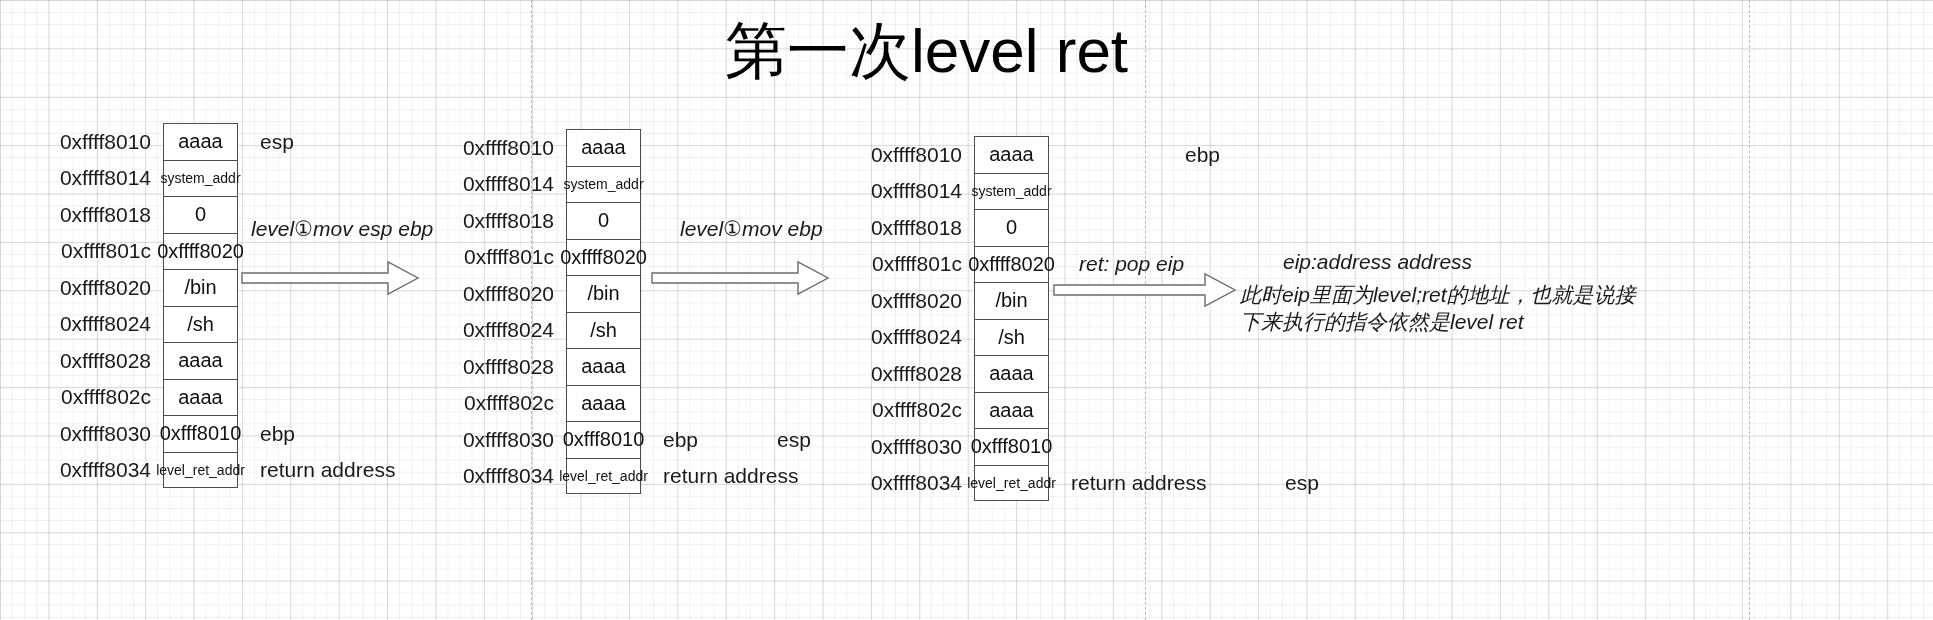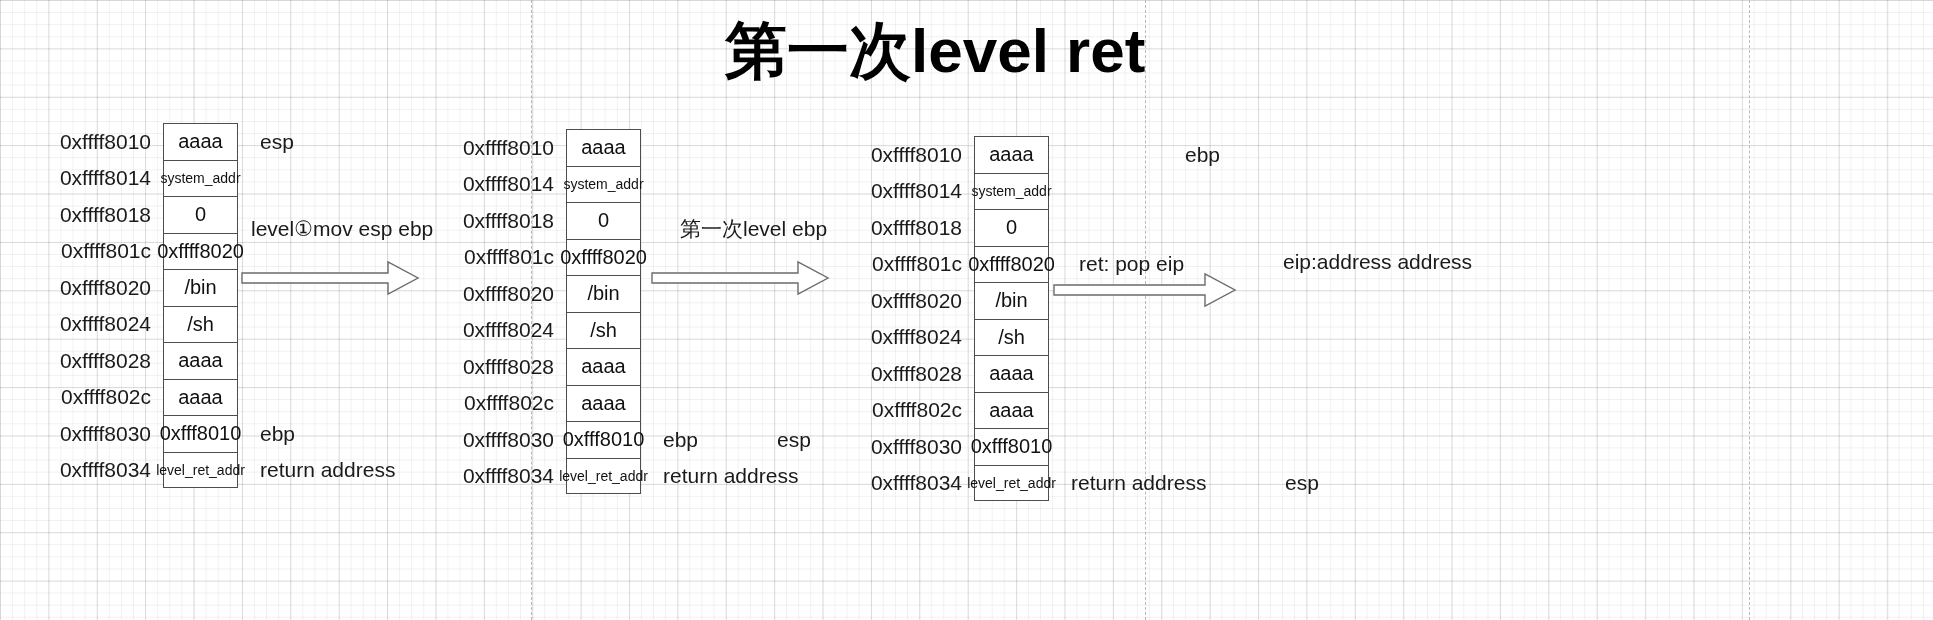--- a/index.html
+++ b/index.html
@@ -33,21 +33,21 @@
     width: 0;
     border-left: 1.4px dashed #b9b9b9;
   }
 
   
   .title {
     position: absolute;
     white-space: nowrap;
     font-size: 62px;
     color: #000000;
-    font-weight: 700;
+    font-weight: 400;
     letter-spacing: 0px;
     line-height: 1;
   }
 
   
   .stack {
     position: absolute;
   }
   .row {
     position: relative;
@@ -104,20 +104,21 @@
     line-height: 1;
   }
 
   
   .flabel {
     position: absolute;
     white-space: nowrap;
     font-size: 21px;
     color: #1a1a1a;
     line-height: 1.28;
+    font-style: italic;
   }
   .flabel.multi { white-space: normal; width: 400px; }
 
   
   .arrow { position: absolute; }
 </style>
 </head>
 <body>
 
 <div id="canvas">
@@ -218,21 +219,21 @@
       <span class="side">ebp</span>
       <span class="side2">esp</span>
     </div>
     <div class="row">
       <span class="addr">0xffff8034</span>
       <div class="cell small">level_ret_addr</div>
       <span class="side">return address</span>
     </div>
   </div>
 
-  <div class="flabel" style="left:680px; top:216px;">第一次level ebp</div>
+  <div class="flabel" style="left:680px; top:216px;">level①mov ebp</div>
   <svg class="arrow" style="left:650px; top:260px;" width="180" height="36" viewBox="0 0 180 36">
     <path d="M2,13 L148,13 L148,2 L178,18 L148,34 L148,23 L2,23 Z" fill="#ffffff" stroke="#6b6b6b" stroke-width="1.4" stroke-linejoin="miter"></path>
   </svg>
 
   <div class="stack" style="left:974px; top:136px;">
     <div class="row">
       <span class="addr">0xffff8010</span>
       <div class="cell">aaaa</div>
       <span class="side2">ebp</span>
     </div>
@@ -275,14 +276,15 @@
       <span class="side2" style="margin-left:236px;">esp</span>
     </div>
   </div>
 
   <div class="flabel" style="left:1079px; top:226px;margin-top:25px;">ret: pop eip</div>
   <svg class="arrow" style="left:1052px; top:272px;" width="185" height="36" viewBox="0 0 185 36">
     <path d="M2,13 L153,13 L153,2 L183,18 L153,34 L153,23 L2,23 Z" fill="#ffffff" stroke="#6b6b6b" stroke-width="1.4" stroke-linejoin="miter"></path>
   </svg>
 
   <div class="flabel" style="left:1283px; top:249px;">eip:address address</div>
+  <div class="flabel multi" style="left:1240px; top:282px; width:402px; font-size:21px;">此时eip里面为level;ret的地址，也就是说接下来执行的指令依然是level ret</div>
 
 </div>
 
 </body></html>

